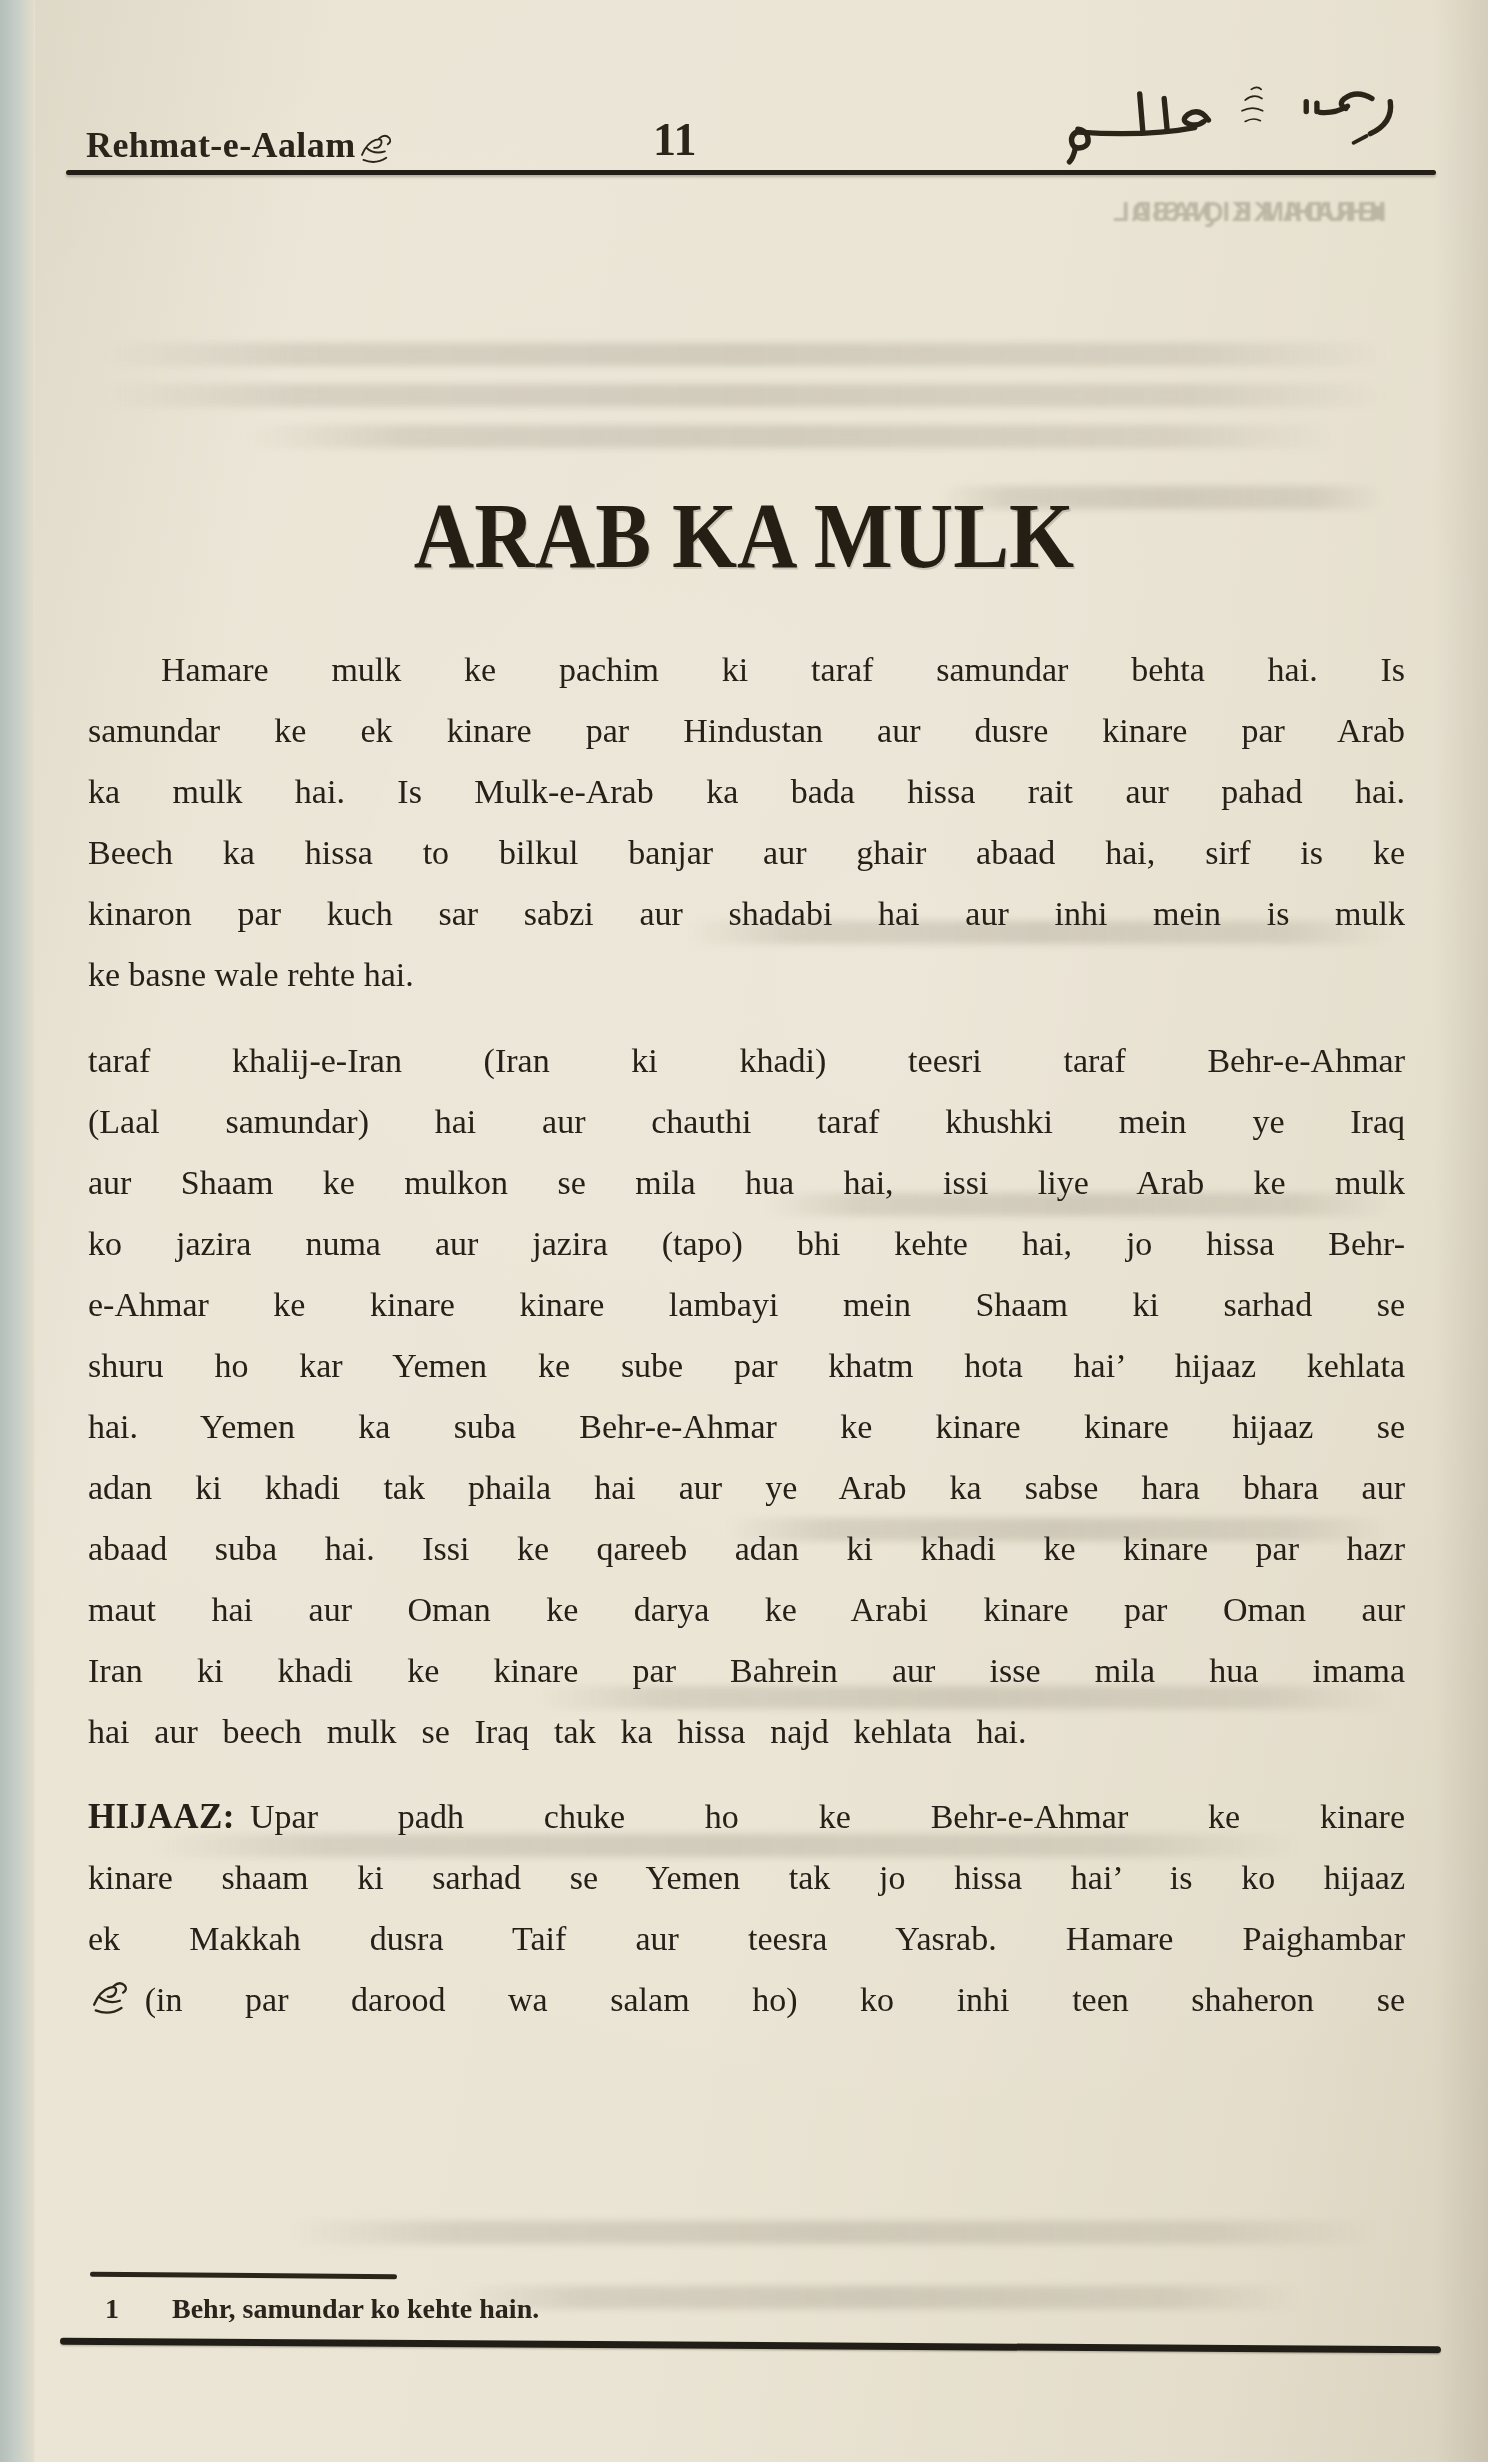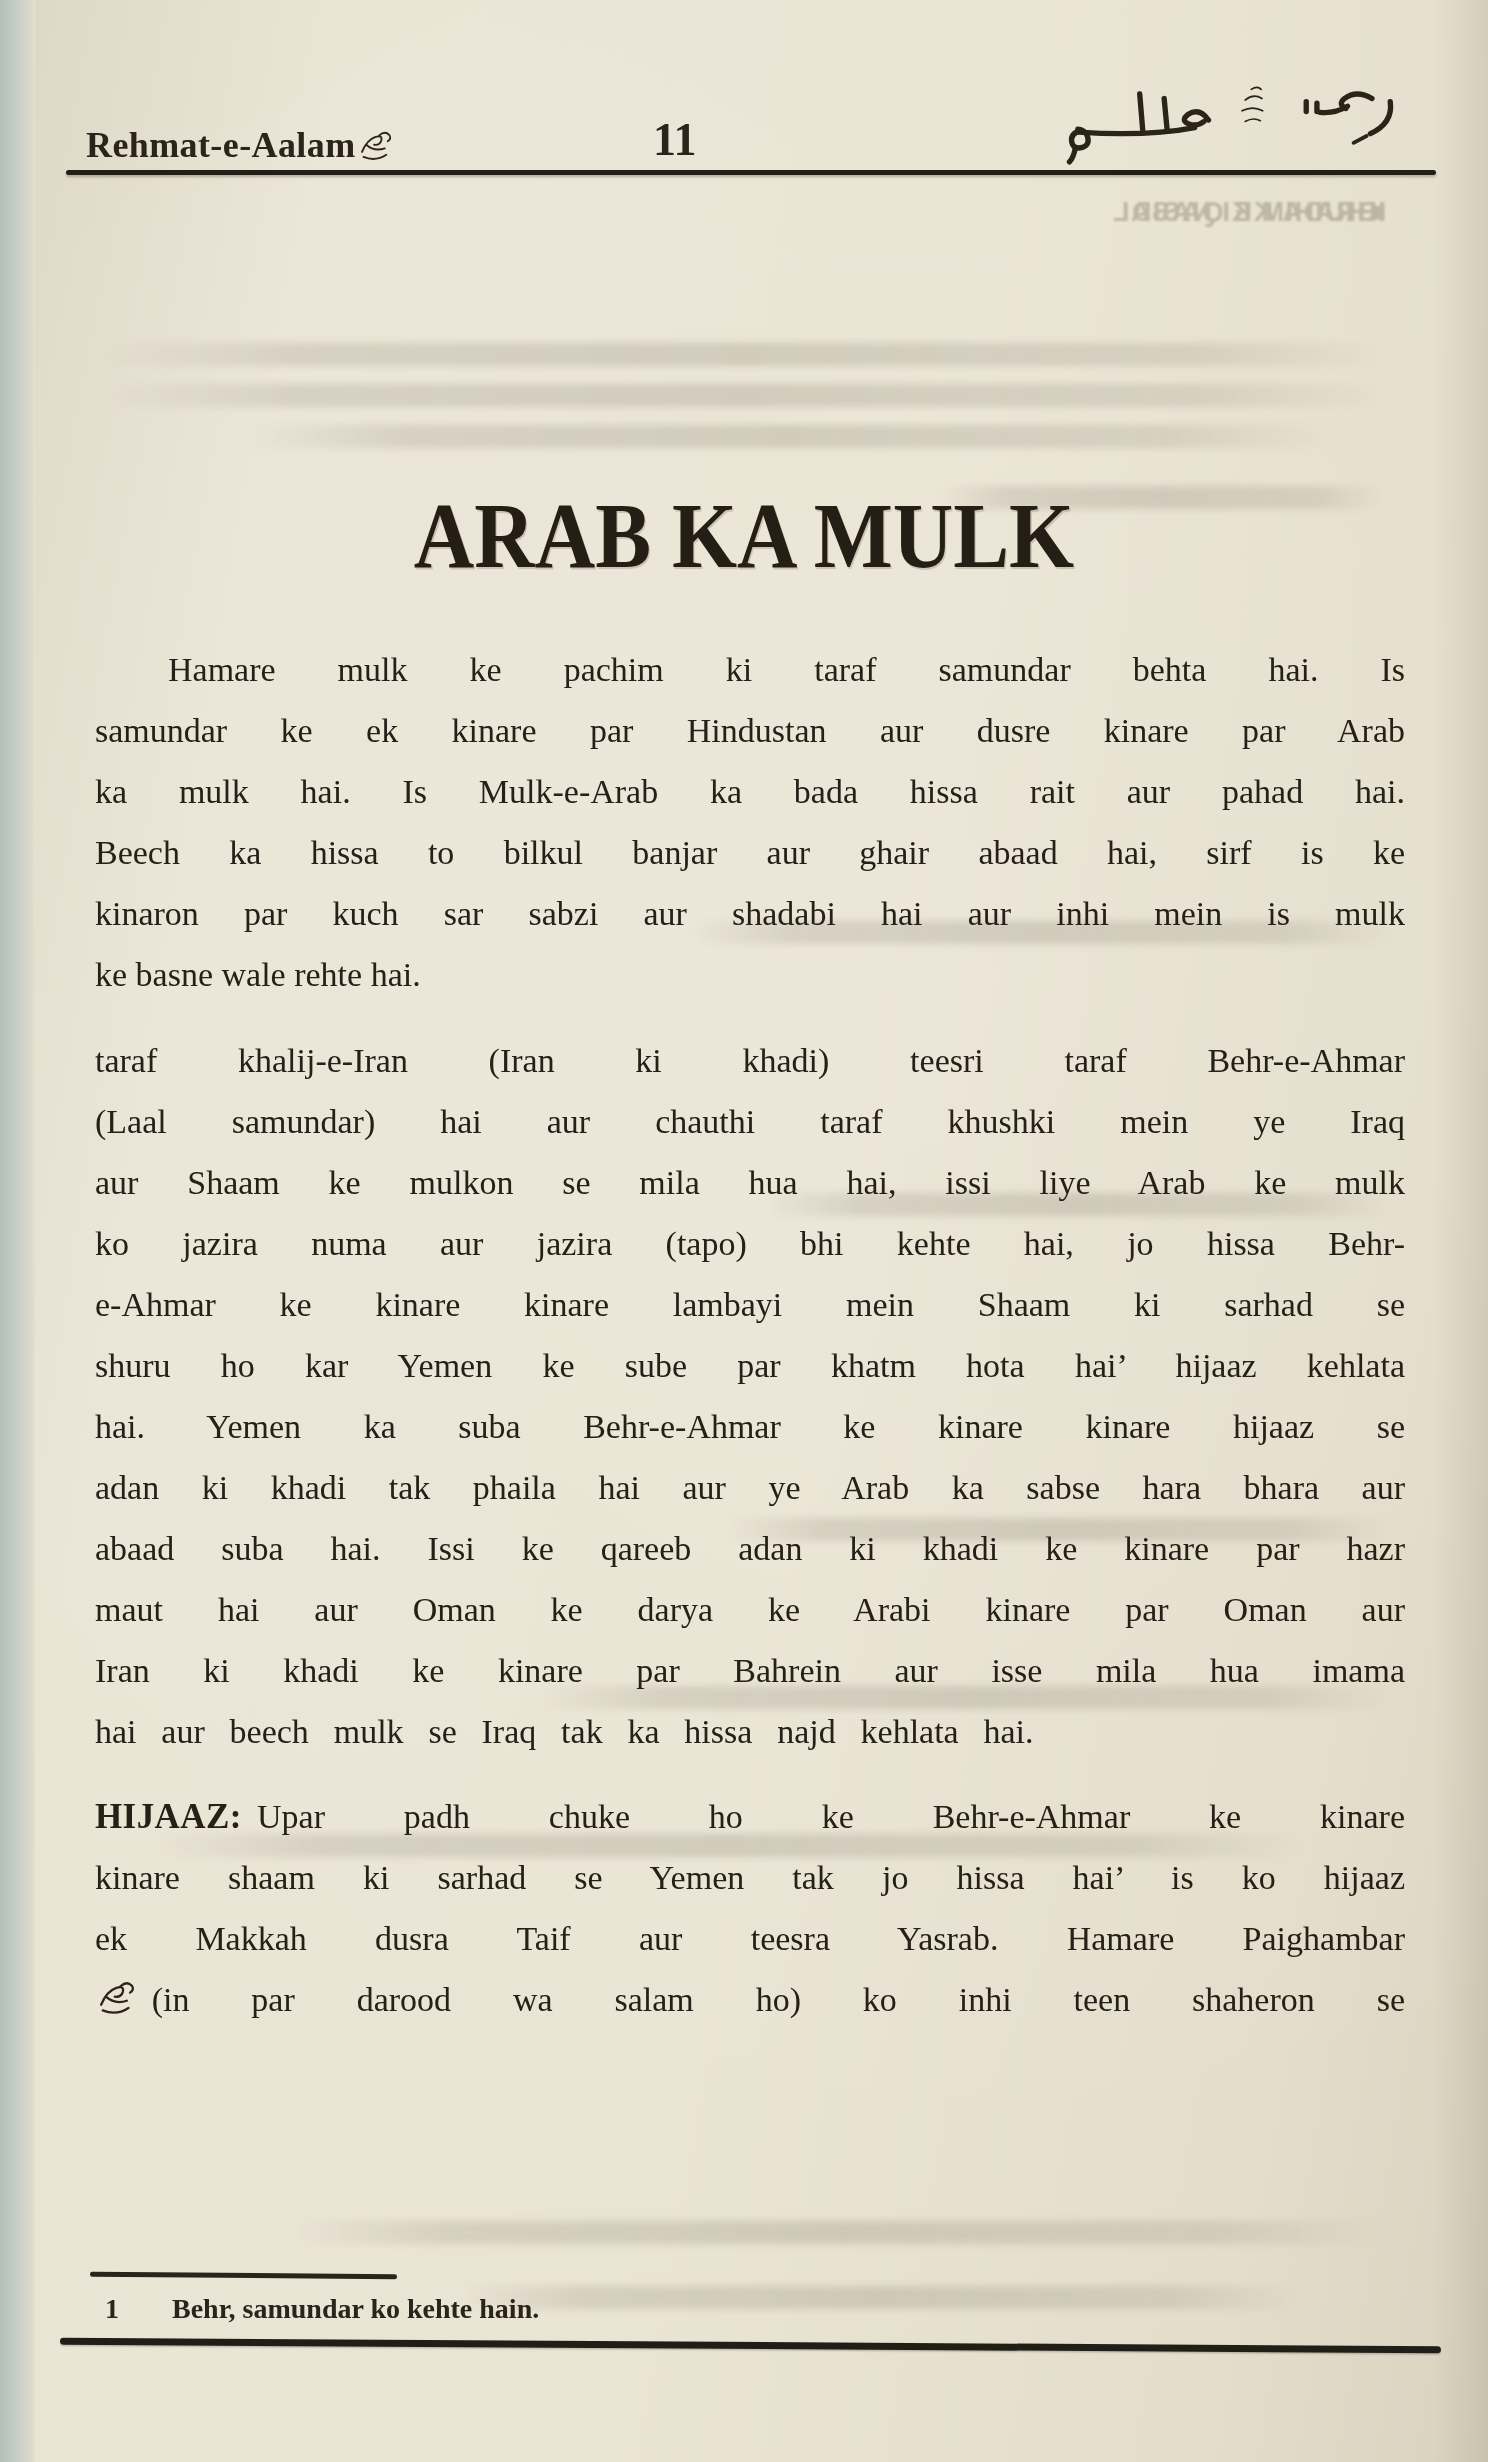--- a/index.html
+++ b/index.html
@@ -16,42 +16,42 @@
     background:linear-gradient(270deg, rgba(90,78,55,.12), rgba(90,78,55,0));
     pointer-events:none;
   }
   .spine{
     position:absolute;left:0;top:0;width:35px;height:100%;
     background:linear-gradient(90deg,#b4bfba 0%,#c3ccc7 40%,#d2d5c9 70%,#e2dccb 96%,#e9e3d3 100%);
   }
   
   .pagehead{position:absolute;left:86px;top:90px;width:1318px;height:76px;
     display:flex;align-items:flex-end;justify-content:space-between;}
-  .head-left{display:flex;align-items:center;gap:1px;}
+  .head-left{display:flex;align-items:flex-end;gap:1px;}
   .head-title{font-size:36px;font-weight:bold;letter-spacing:0.4px;color:#2b241a;}
   .mark{display:inline-block;line-height:0;}
   .head-num{font-size:46px;font-weight:bold;color:#2b241a;transform:translateX(-46px);}
   .head-callig{width:359px;height:86px;line-height:0;}
   .head-rule{position:absolute;left:66px;top:170px;width:1370px;height:5.4px;
     background:#241f16;border-radius:3.1px;box-shadow:0 2.3px 2.3px rgba(70,58,35,.30);}
   
   .ghost-head{position:absolute;left:86px;top:197px;width:1300px;height:35px;
     transform:scaleX(-1);color:#99937f;opacity:.55;filter:blur(1.1px);
     font-family:"Liberation Sans", sans-serif;font-weight:bold;font-size:27px;letter-spacing:1.5px;}
   .ghost-head span{position:absolute;top:0;white-space:nowrap;}
   .smudge{position:absolute;height:23px;border-radius:11.5px;filter:blur(3.8px);
     background:linear-gradient(90deg, rgba(108,101,84,0), rgba(108,101,84,.16) 15%, rgba(108,101,84,.20) 50%, rgba(108,101,84,.15) 85%, rgba(108,101,84,0));}
   
   .title{position:absolute;left:0;top:425px;width:1488px;text-align:center;
     font-size:93px;font-weight:bold;letter-spacing:0;line-height:1.05;
     color:#241e14;transform:scaleX(.90);text-shadow:1.5px 1.5px 0 rgba(60,48,28,.18);}
   
   .body{position:absolute;left:88px;top:639px;width:1317px;font-size:34px;line-height:61px;color:#262019;}
   .para{margin:0 0 24.5px 0;}
-  .ln{text-align:justify;text-align-last:justify;white-space:normal;margin-left:7px;}
+  .ln{text-align:justify;text-align-last:justify;white-space:normal;}
   .ln.first{padding-left:73px;}
   .ln.last{text-align-last:left;}
   .ln.stretch{word-spacing:.48em;}
   .lead{font-weight:bold;font-size:35px;letter-spacing:0.4px;margin-right:15.3px;}
   .hmark{display:inline-block;line-height:0;margin-right:10.7px;vertical-align:-4.6px;}
   
   .fn-rule{position:absolute;left:90px;top:2273px;width:307px;height:4.6px;background:#2a241b;
     transform:rotate(.5deg);border-radius:2.3px;}
   .footnote{position:absolute;left:105px;top:2293px;font-size:28px;color:#2a241c;font-weight:bold;}
   .footnote .fno{display:inline-block;width:67px;}

